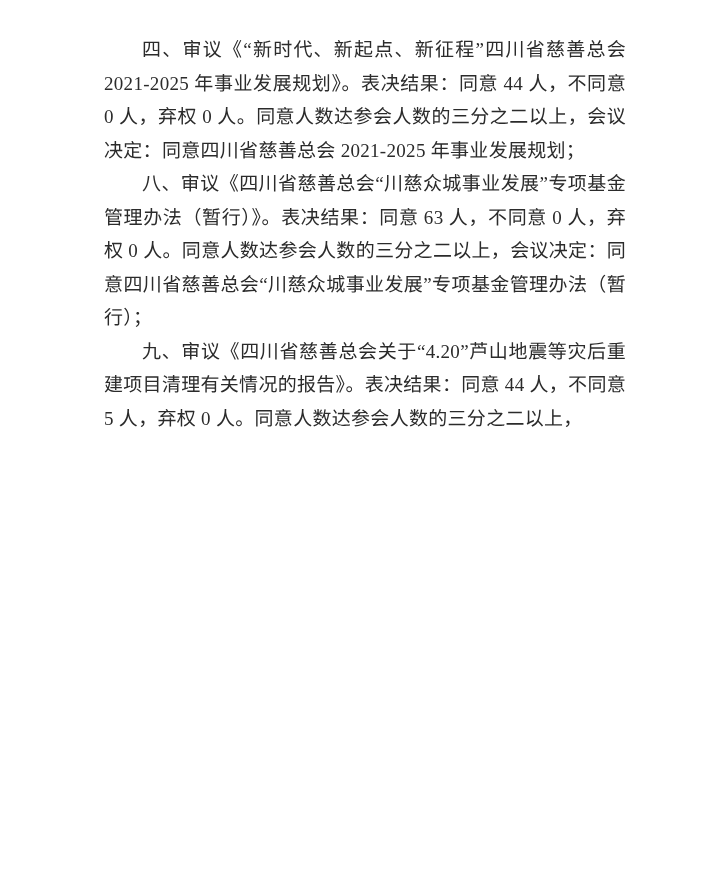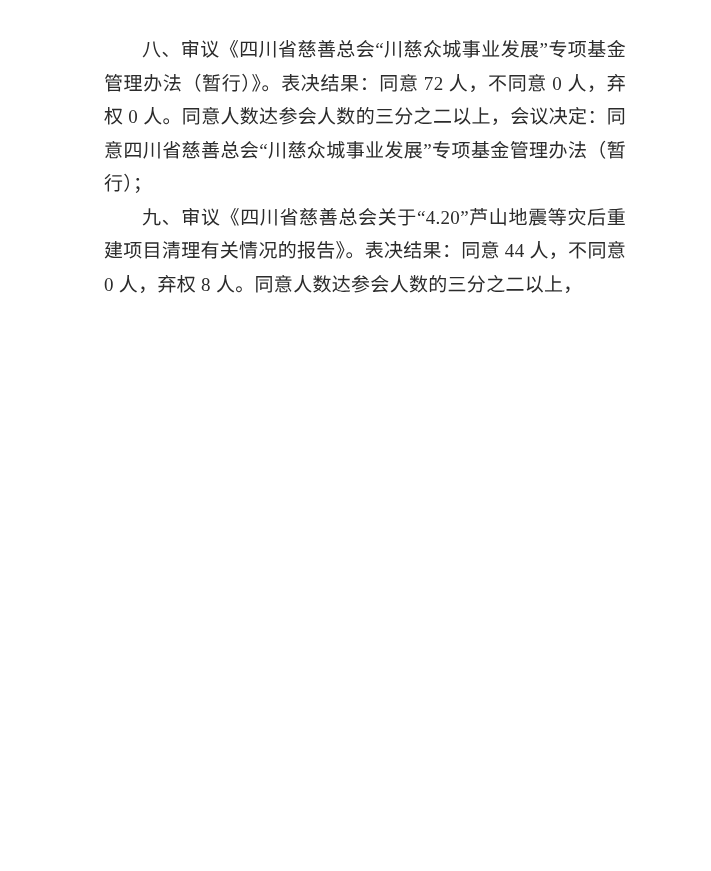--- a/index.html
+++ b/index.html
@@ -30,16 +30,17 @@
       text-align: justify;
       text-indent: 2em;
       letter-spacing: 0.3px;
     }
   </style>
 </head>
 <body>
 
 <div class="page">
   <div class="doc-body">
-    <p class="doc-paragraph">八、审议《四川省慈善总会“川慈众城事业发展”专项基金管理办法（暂行）》。表决结果：同意 72 人，不同意 0 人，弃权 0 人。同意人数达参会人数的三分之二以上，会议决定：同意四川省慈善总会“川慈众城事业发展”专项基金管理办法（暂行）；</p>
-    <p class="doc-paragraph">九、审议《四川省慈善总会关于“4.20”芦山地震等灾后重建项目清理有关情况的报告》。表决结果：同意 44 人，不同意 0 人，弃权 8 人。同意人数达参会人数的三分之二以上，</p>
+    <p class="doc-paragraph">四、审议《“新时代、新起点、新征程”四川省慈善总会 2021-2025 年事业发展规划》。表决结果：同意 44 人，不同意 0 人，弃权 0 人。同意人数达参会人数的三分之二以上，会议决定：同意四川省慈善总会 2021-2025 年事业发展规划；</p>
+    <p class="doc-paragraph">八、审议《四川省慈善总会“川慈众城事业发展”专项基金管理办法（暂行）》。表决结果：同意 63 人，不同意 0 人，弃权 0 人。同意人数达参会人数的三分之二以上，会议决定：同意四川省慈善总会“川慈众城事业发展”专项基金管理办法（暂行）；</p>
+    <p class="doc-paragraph">九、审议《四川省慈善总会关于“4.20”芦山地震等灾后重建项目清理有关情况的报告》。表决结果：同意 44 人，不同意 5 人，弃权 0 人。同意人数达参会人数的三分之二以上，</p>
   </div>
 </div>
 
 </body></html>

